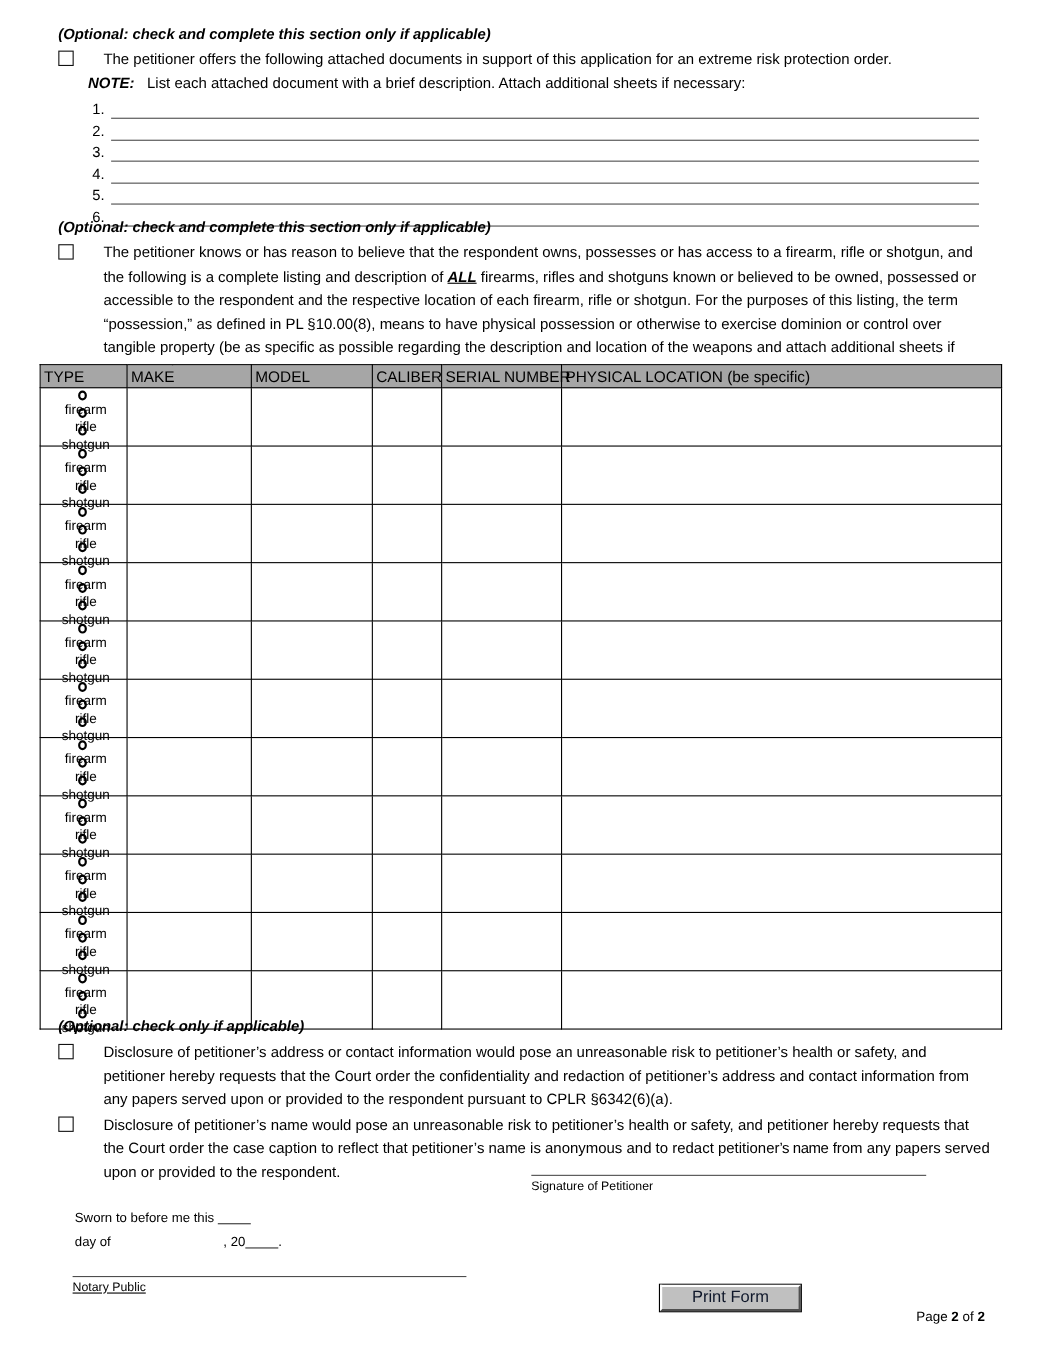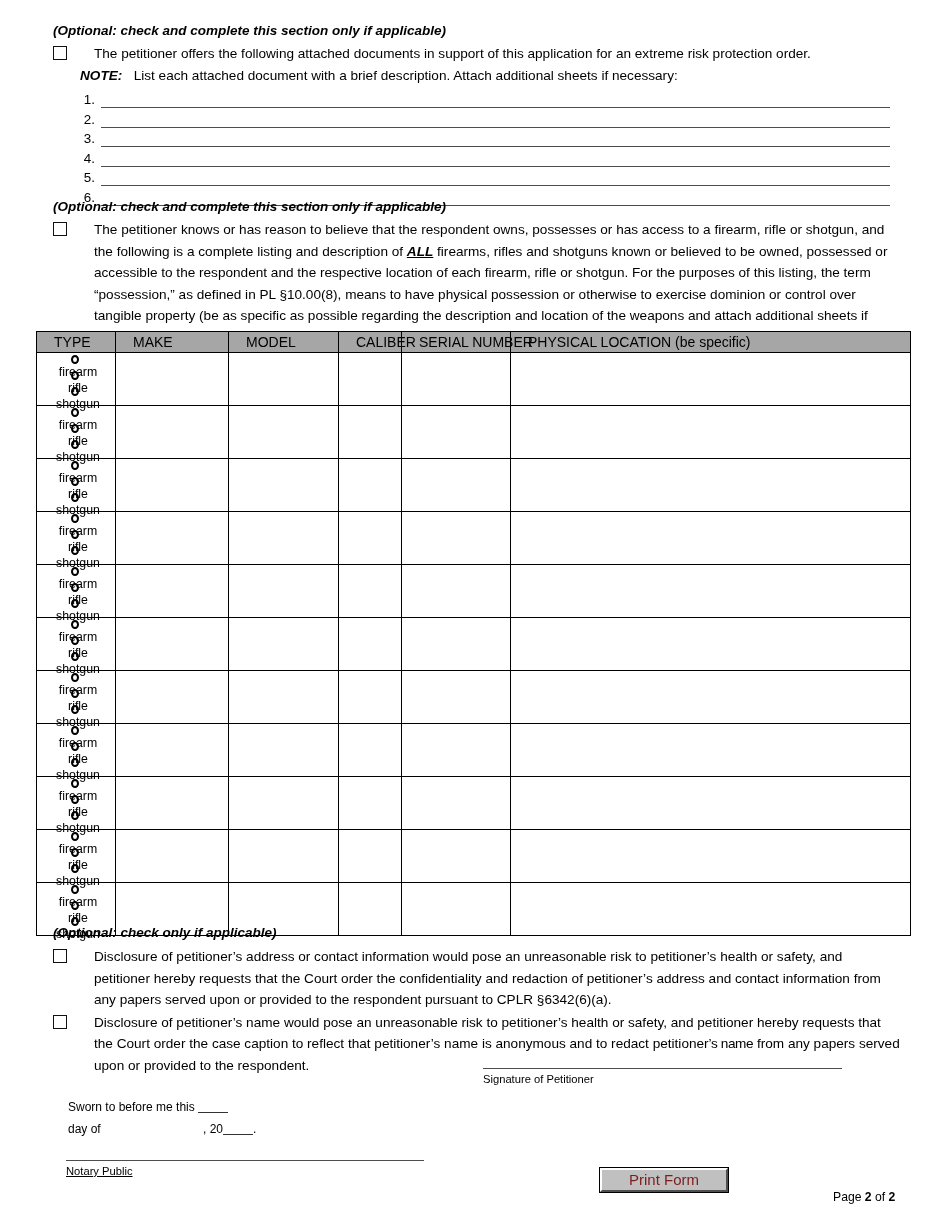--- a/index.html
+++ b/index.html
@@ -124,21 +124,21 @@
     vertical-align: top;
     background: #fff;
   }
   #gun-table thead th {
     background: #a6a6a6;
     font-weight: normal;
     text-align: left;
     font-size: 14px;
     height: 20px;
     line-height: 20px;
-    padding: 0 0 0 17px;
+    padding: 0 0 0 3px;
     white-space: nowrap;
     border-top: 1.6px solid #000;
     border-bottom: 1.6px solid #000;
   }
   #gun-table tbody td { height: 48px; }
   #gun-table tbody tr:last-child td { border-bottom: 1.6px solid #000; }
   .typecell {
     padding: 2px 0 2px 4px !important;
   }
   .topt {
@@ -243,21 +243,21 @@
     background: #c0c0c0;
     border-top: 2px solid #ffffff;
     border-left: 2px solid #ffffff;
     border-right: 2px solid #4f4f4f;
     border-bottom: 2px solid #4f4f4f;
     box-shadow: 0 0 0 1px #000;
     font-family: "Liberation Sans", sans-serif;
     font-size: 15px;
     line-height: 20px;
     text-align: center;
-    color: #7f1d1d;
+    color: #0f172a;
     cursor: pointer;
     box-sizing: border-box;
     padding: 0;
   }
 
   #page-footer {
     position: absolute;
     left: 833px;
     top: 1190px;
     font-size: 12.2px;

